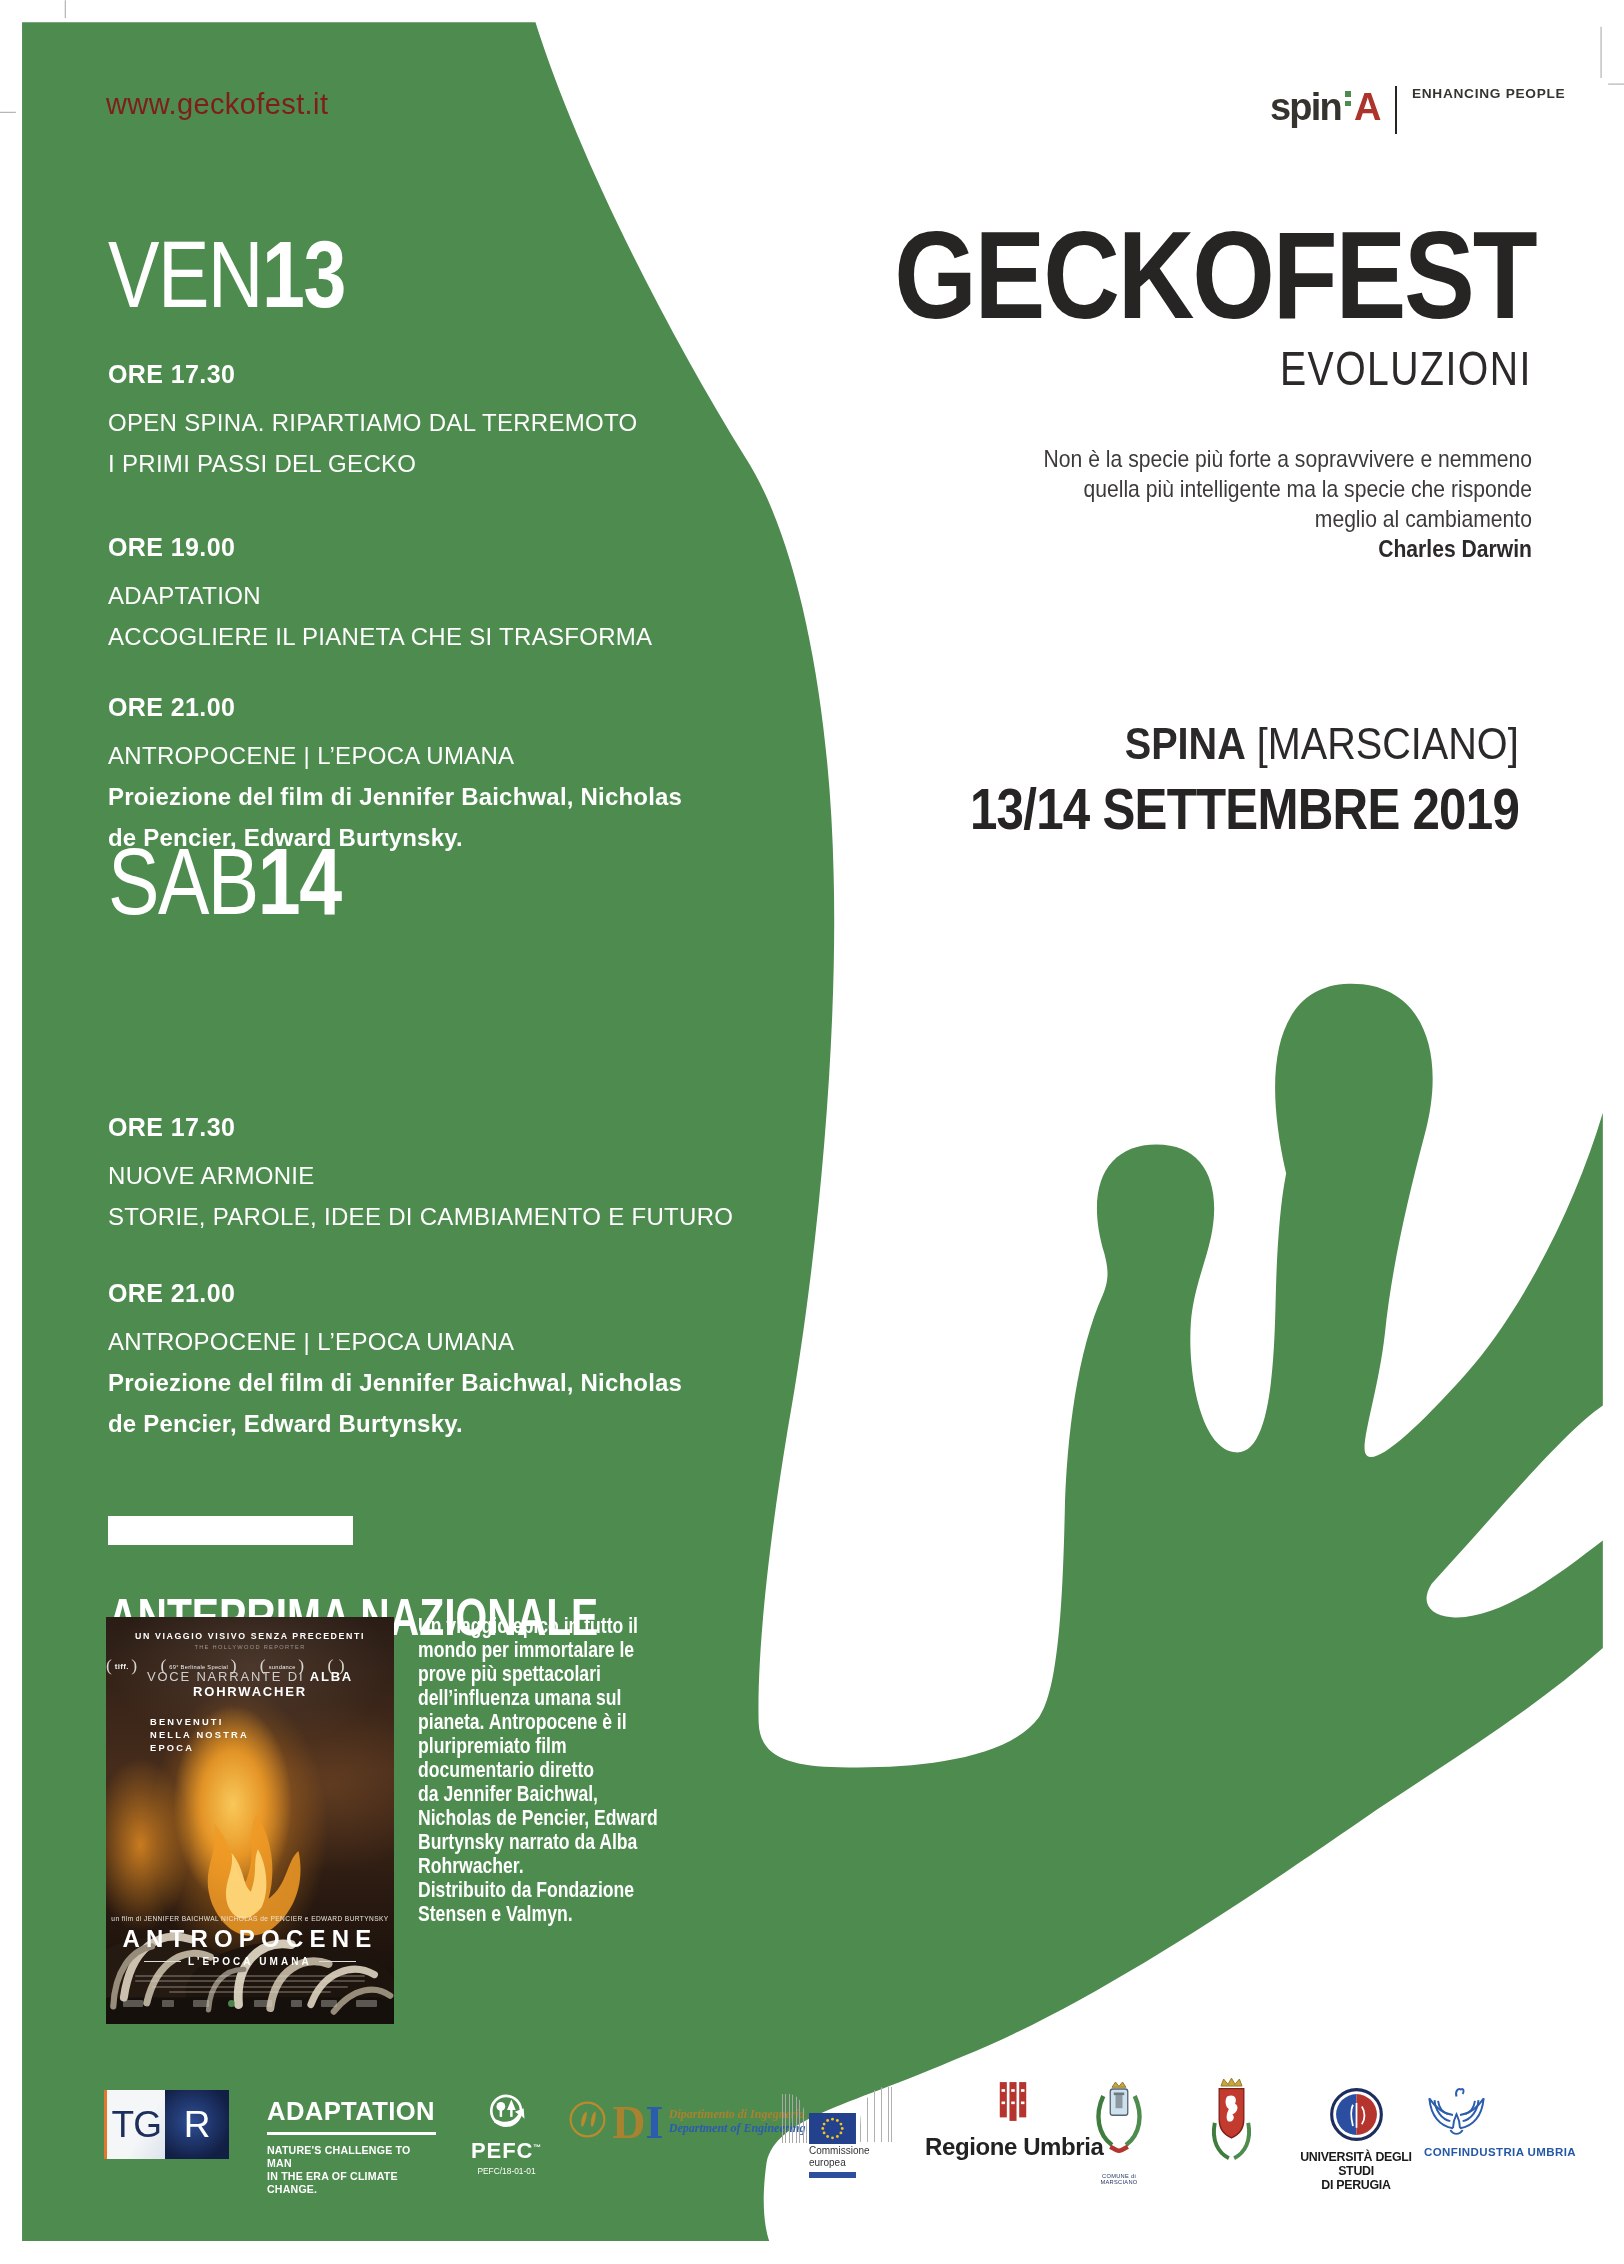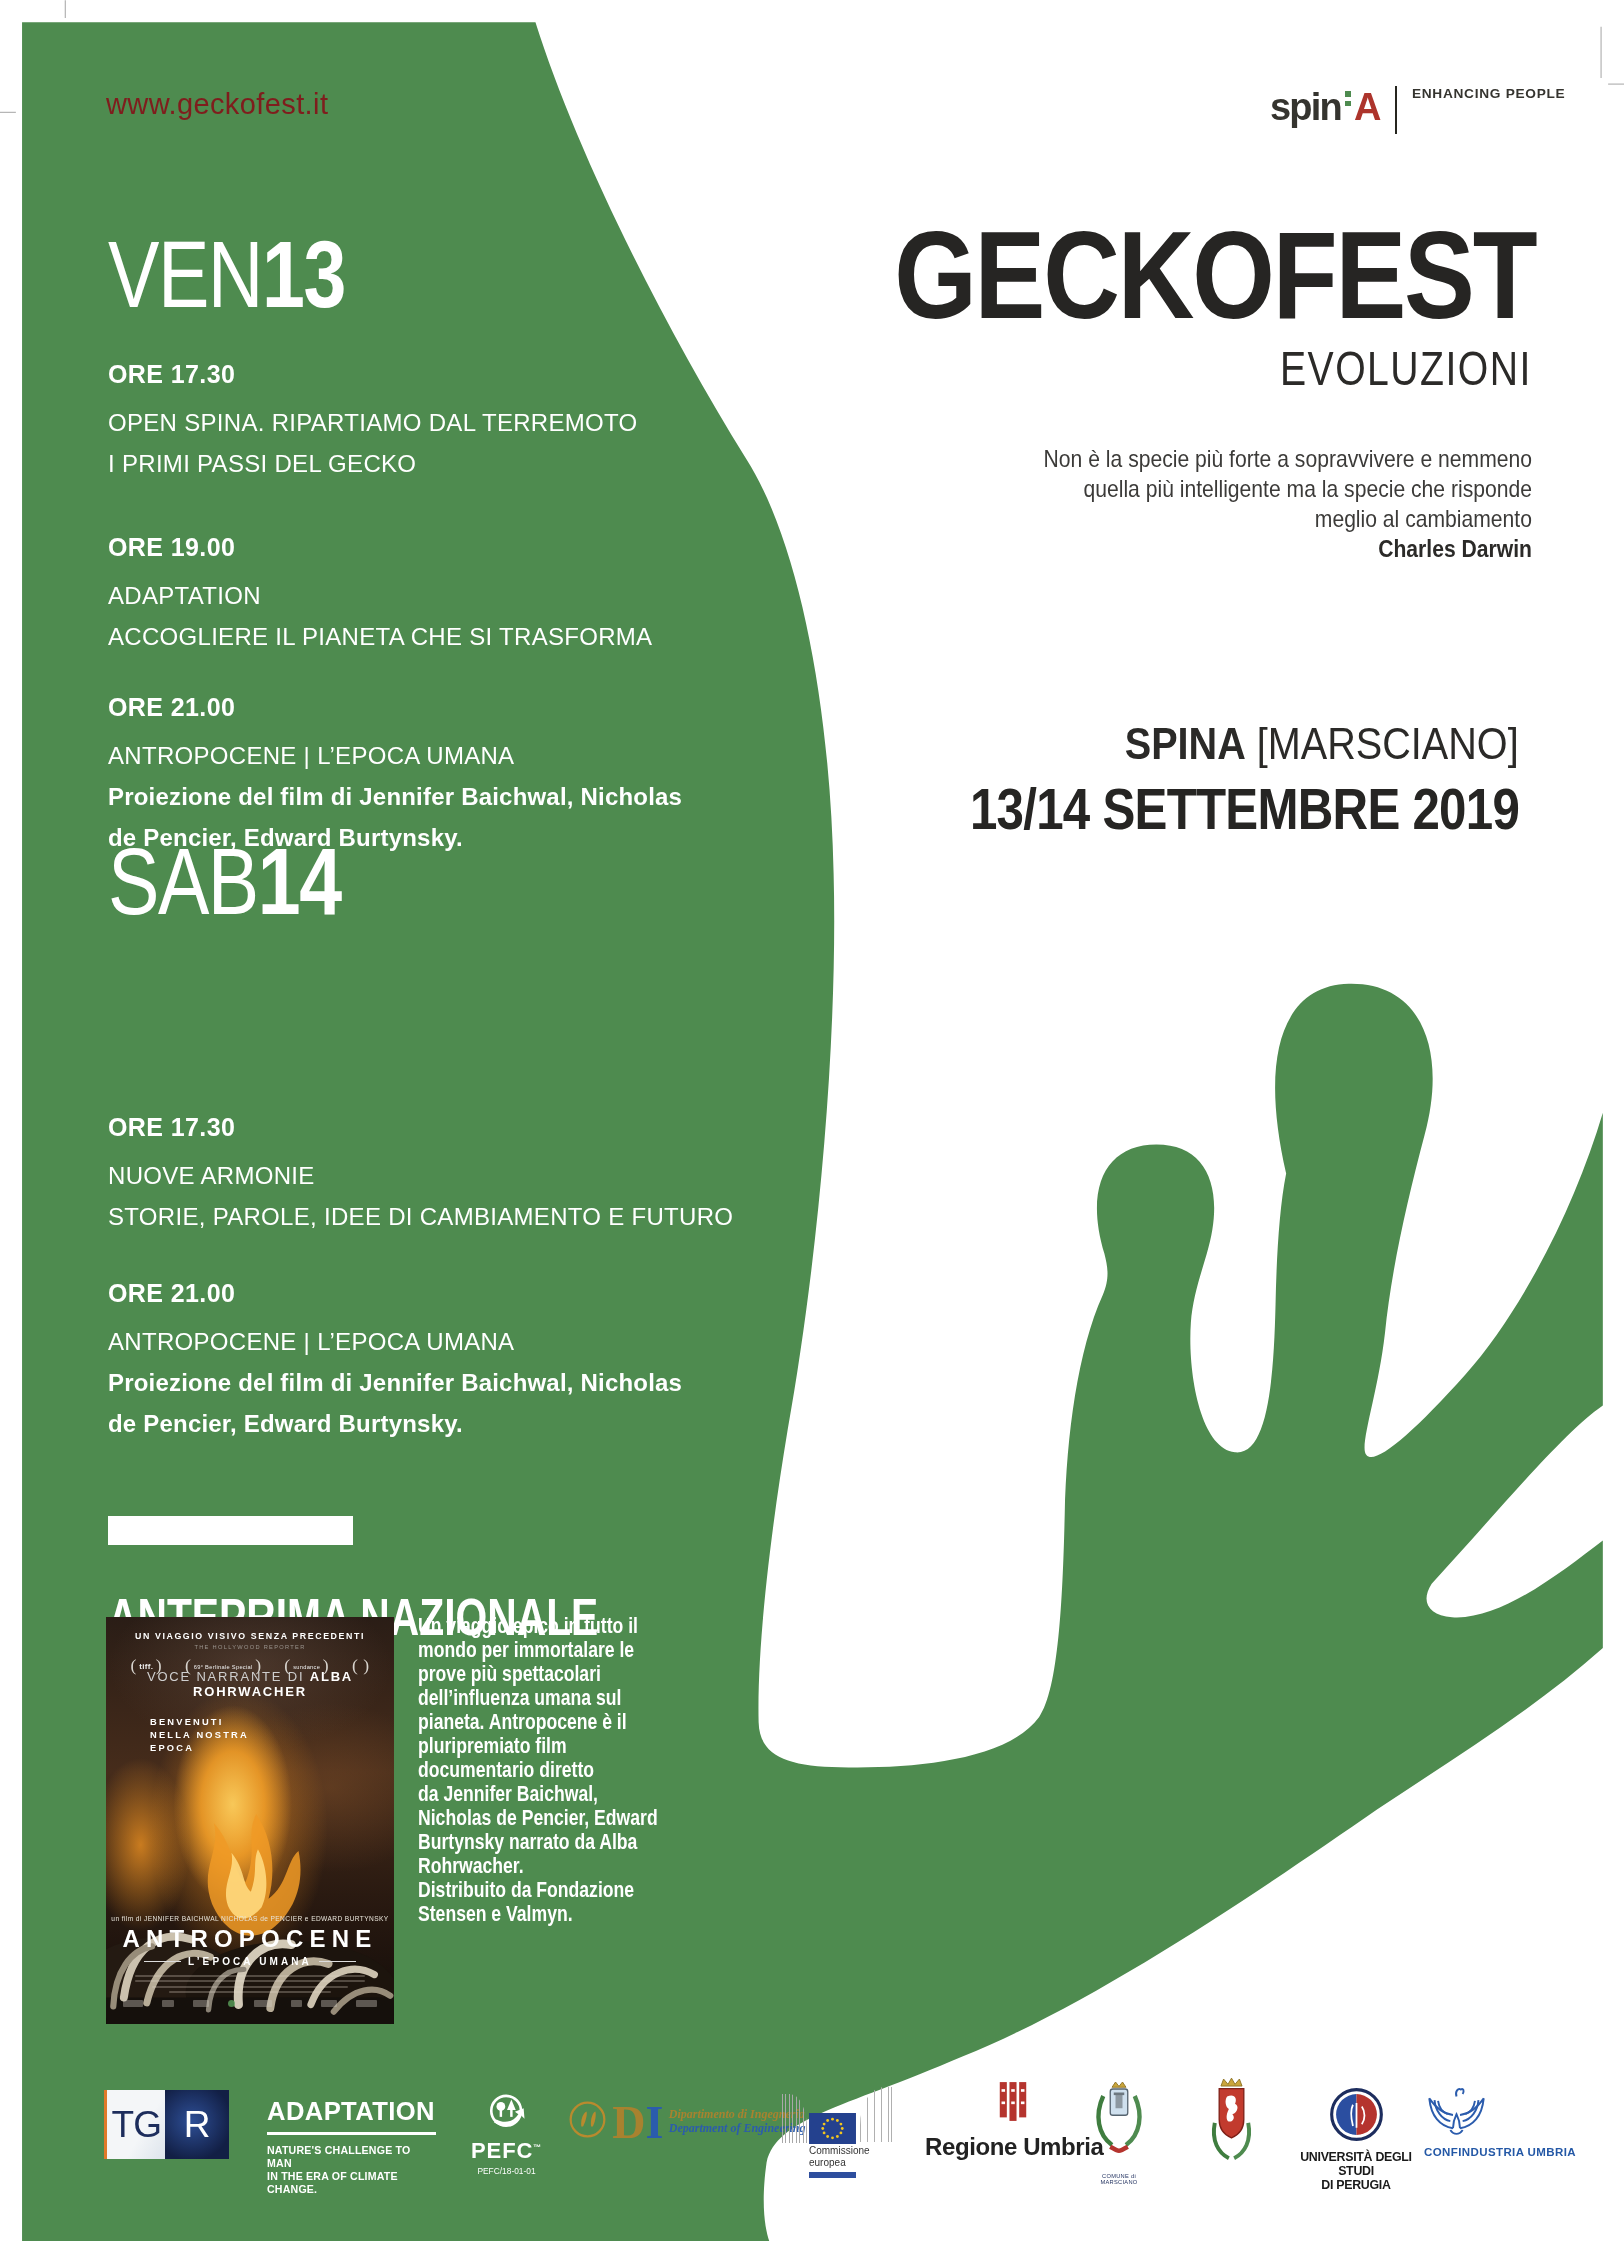--- a/index.html
+++ b/index.html
@@ -54,21 +54,21 @@
                    radial-gradient(79px 132px at 44% 46%, rgba(252,205,92,.95) 0%, rgba(244,160,40,.85) 40%, rgba(170,80,18,.0) 75%),
                    radial-gradient(124px 194px at 46% 52%, rgba(233,140,32,.75), rgba(120,55,14,0) 72%),
                    radial-gradient(71px 124px at 12% 56%, rgba(238,146,34,.8), rgba(90,40,12,0) 70%),
                    radial-gradient(141px 106px at 78% 42%, rgba(130,80,40,.45), rgba(40,22,12,0) 80%),
                    radial-gradient(176px 106px at 50% 12%, rgba(120,95,80,.35), rgba(30,20,14,0) 80%),
                    linear-gradient(180deg,#2a1d16 0%, #462c1b 38%, #2a1a11 68%, #120c09 100%);
                  color:#fff; }
   .fp-center { width:100%; text-align:center; }
   #fp-tagline { top:14px; font-size:8.8px; font-weight:700; letter-spacing:1.6px;text-align:center; }
   #fp-source  { top:27px; font-size:5.7px; letter-spacing:1.3px; color:#9a948e; }
-  #fp-laurels { top:39px; width:100%; display:flex; justify-content:center; gap:23px; }
+  #fp-laurels { top:39px; width:100%; display:flex; justify-content:flex-start; gap:23px; }
   .laurel { position:relative; font-size:5.7px; color:#eee; display:inline-flex; align-items:center;
             height:21px; letter-spacing:0.3px; }
   .laurel::before, .laurel::after { font-size:17.6px; font-weight:300; color:#d8d4ce;
             font-family:"Liberation Serif",serif; position:relative; top:-0.9px; }
   .laurel::before { content:"("; margin-right:2.6px; }
   .laurel::after  { content:")"; margin-left:2.6px; }
   .laurel.tiff { font-size:8px; font-weight:700; }
   #fp-narrator { top:52px; font-size:13px; letter-spacing:1.8px; }
   #fp-narrator .nl { color:#cfcfcf; font-weight:400; }
   #fp-narrator .nn { color:#fff; font-weight:700; }

